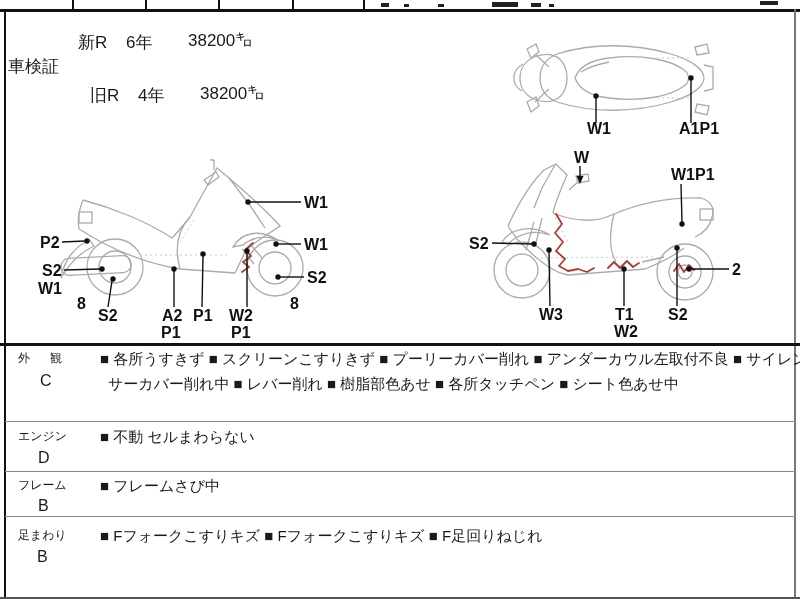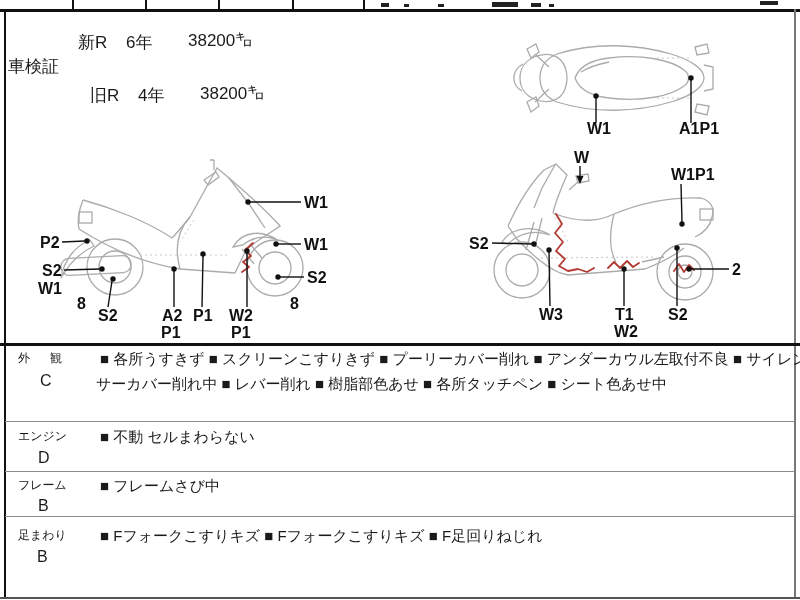--- a/index.html
+++ b/index.html
@@ -210,21 +210,21 @@
 
   <div class="hline" style="left:0;top:343px;width:800px;height:2.5px;"></div>
   <div class="abs thin" style="left:5px;top:421px;width:790px;"></div>
   <div class="abs thin" style="left:5px;top:471px;width:790px;"></div>
   <div class="abs thin" style="left:5px;top:516px;width:790px;"></div>
 
   <div>
     <div class="sec-name" style="left:18px;top:350px;">外　観</div>
     <div class="sec-grade" style="left:40px;top:372px;">C</div>
     <div class="sec-line" style="left:100px;top:350px;">■ 各所うすきず ■ スクリーンこすりきず ■ プーリーカバー削れ ■ アンダーカウル左取付不良 ■ サイレン</div>
-    <div class="sec-line" style="left:96px;top:375px;">サーカバー削れ中 ■ レバー削れ ■ 樹脂部色あせ ■ 各所タッチペン ■ シート色あせ中</div>
+    <div class="sec-line" style="left:108px;top:375px;">サーカバー削れ中 ■ レバー削れ ■ 樹脂部色あせ ■ 各所タッチペン ■ シート色あせ中</div>
   </div>
 
   <div>
     <div class="sec-name" style="left:18px;top:428px;letter-spacing:0;">エンジン</div>
     <div class="sec-grade" style="left:38px;top:449px;">D</div>
     <div class="sec-line" style="left:100px;top:428px;text-align:right;">■ 不動 セルまわらない</div>
   </div>
 
   <div>
     <div class="sec-name" style="left:18px;top:477px;letter-spacing:0;">フレーム</div>

